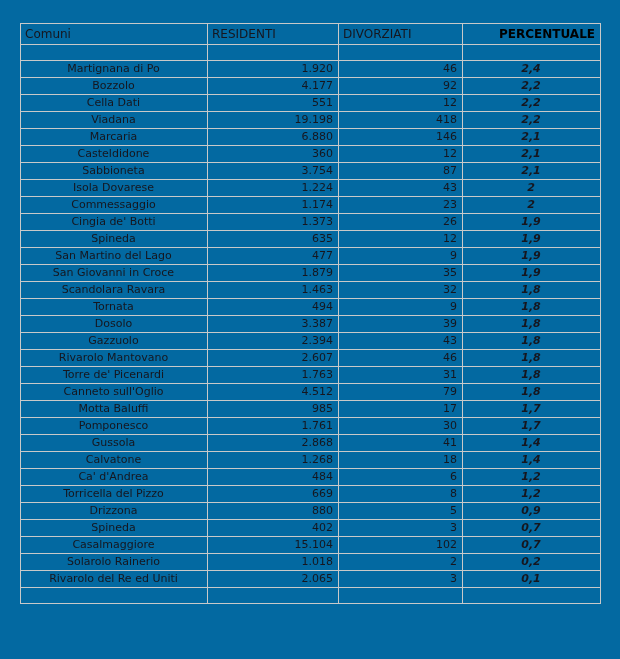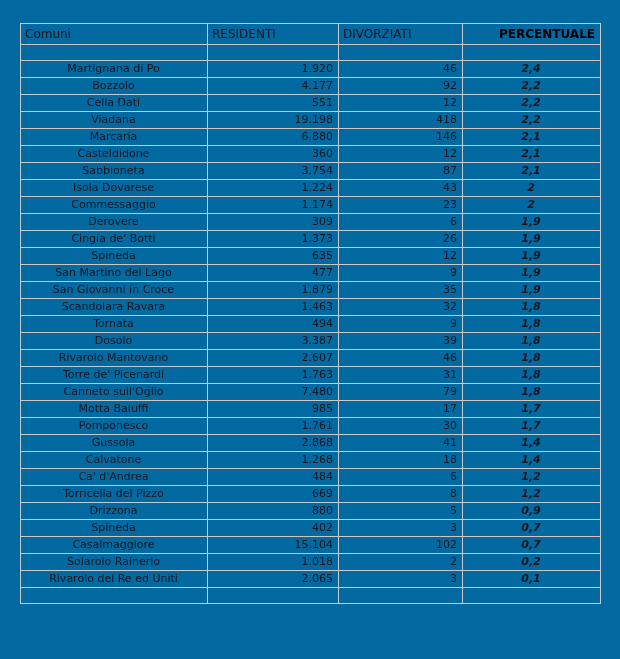--- a/index.html
+++ b/index.html
@@ -136,26 +136,20 @@
           <td class="num">43</td>
           <td class="pct">2</td>
         </tr>
         <tr>
           <td class="txt">Commessaggio</td>
           <td class="num">1.174</td>
           <td class="num">23</td>
           <td class="pct">2</td>
         </tr>
         <tr>
-          <td class="txt">Derovere</td>
-          <td class="num">309</td>
-          <td class="num">6</td>
-          <td class="pct">1,9</td>
-        </tr>
-        <tr>
           <td class="txt">Cingia de' Botti</td>
           <td class="num">1.373</td>
           <td class="num">26</td>
           <td class="pct">1,9</td>
         </tr>
         <tr>
           <td class="txt">Spineda</td>
           <td class="num">635</td>
           <td class="num">12</td>
           <td class="pct">1,9</td>
@@ -184,34 +178,40 @@
           <td class="num">9</td>
           <td class="pct">1,8</td>
         </tr>
         <tr>
           <td class="txt">Dosolo</td>
           <td class="num">3.387</td>
           <td class="num">39</td>
           <td class="pct">1,8</td>
         </tr>
         <tr>
+          <td class="txt">Gazzuolo</td>
+          <td class="num">2.394</td>
+          <td class="num">43</td>
+          <td class="pct">1,8</td>
+        </tr>
+        <tr>
           <td class="txt">Rivarolo Mantovano</td>
           <td class="num">2.607</td>
           <td class="num">46</td>
           <td class="pct">1,8</td>
         </tr>
         <tr>
           <td class="txt">Torre de' Picenardi</td>
           <td class="num">1.763</td>
           <td class="num">31</td>
           <td class="pct">1,8</td>
         </tr>
         <tr>
           <td class="txt">Canneto sull'Oglio</td>
-          <td class="num">7.480</td>
+          <td class="num">4.512</td>
           <td class="num">79</td>
           <td class="pct">1,8</td>
         </tr>
         <tr>
           <td class="txt">Motta Baluffi</td>
           <td class="num">985</td>
           <td class="num">17</td>
           <td class="pct">1,7</td>
         </tr>
         <tr>

